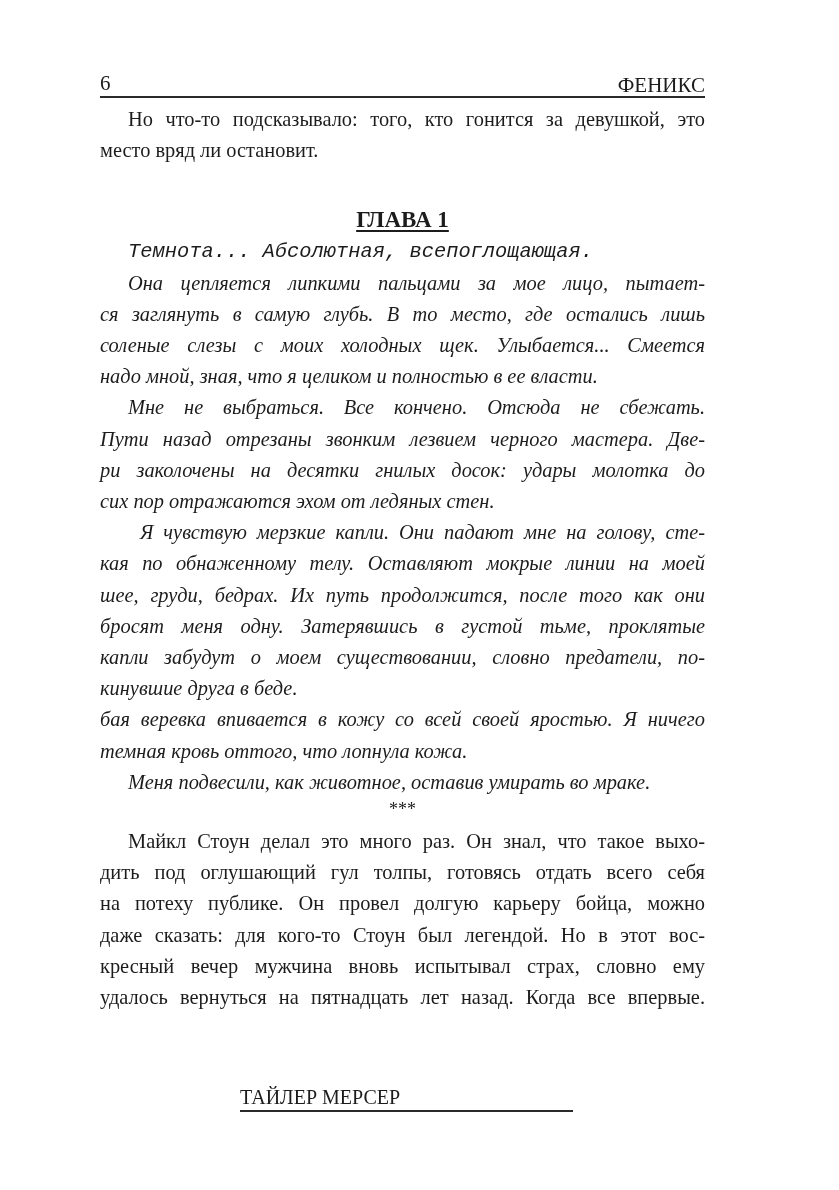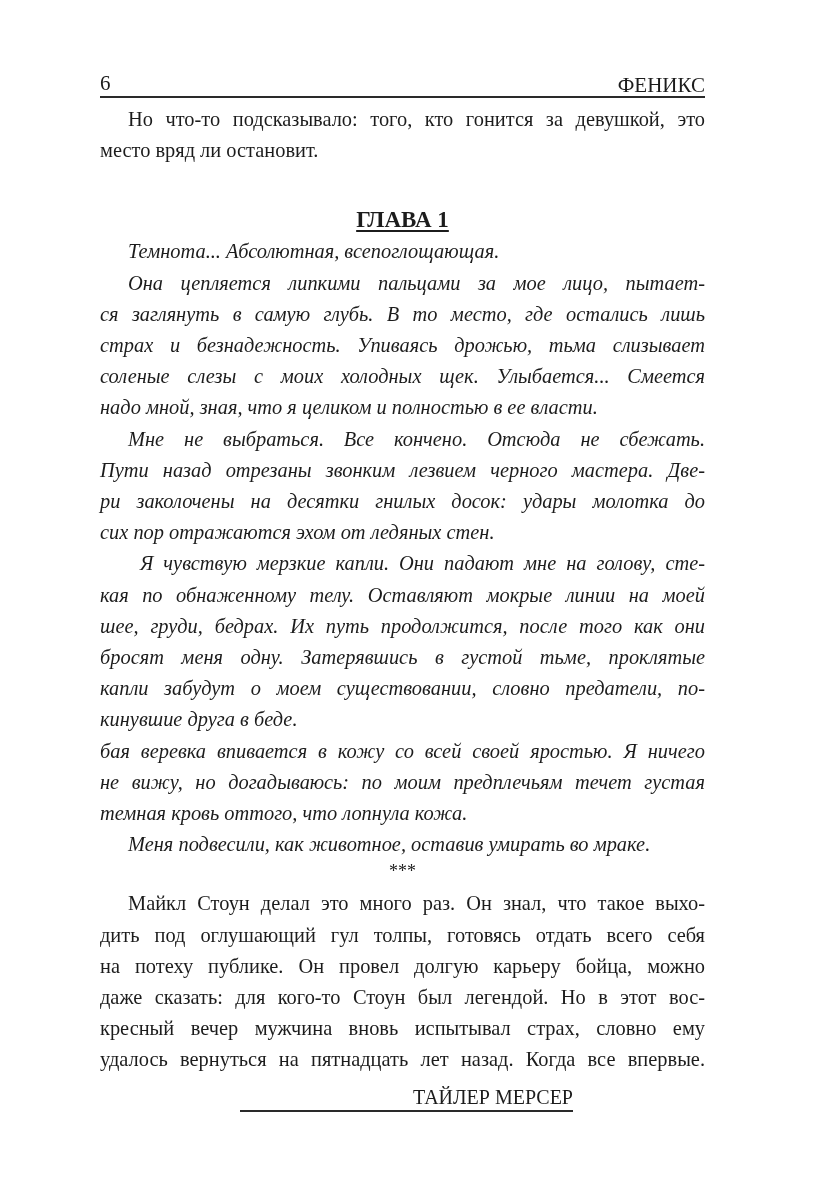--- a/index.html
+++ b/index.html
@@ -24,21 +24,21 @@
     .chapter-heading {
       text-align: center; font-weight: bold; font-size: 23px; line-height: 32px;
       margin: 8px 0 0 0;
     }
     .chapter-heading span { text-decoration: underline; text-decoration-thickness: 2px; text-underline-offset: 3px; }
     .separator { text-align: center; text-indent: 0; line-height: 22px; height: 28px; font-size: 18px; }
     .footer {
       position: absolute; top: 1085px; left: 140px; width: 333px;
       border-bottom: 2px solid #2a2a2a;
       font-family: "Liberation Serif", serif; font-size: 20px; line-height: 24px;
-      text-align: right; padding-bottom: 1px;
+      text-align: left; padding-bottom: 1px;
     }
   </style>
 </head>
 <body>
 
 <div class="page">
   <div class="running-head">
     <span class="num">6</span>
     <span class="title">ФЕНИКС</span>
   </div>
@@ -46,46 +46,44 @@
   <div class="body">
     <p style="text-indent: 0px;">
       <span class="line" style="margin-left: 28px;">Но что-то подсказывало: того, кто гонится за девушкой, это</span>
       <span class="line last">место вряд ли остановит.</span>
     </p>
 
     <div class="gap-before-chapter"></div>
     <div class="chapter-heading"><span>ГЛАВА 1</span></div>
 
     <p class="italic" style="text-indent: 0px;">
-      <span class="line last" style="margin-left: 28px;">Темнота... Абсолютная, всепоглощающая.</span>
+      <span class="line last" style="margin-left: 28px; font-family: Liberation Mono, monospace;">Темнота... Абсолютная, всепоглощающая.</span>
     </p>
     <p class="italic" style="text-indent: 0px;">
       <span class="line" style="margin-left: 28px;">Она цепляется липкими пальцами за мое лицо, пытает-</span>
       <span class="line">ся заглянуть в самую глубь. В то место, где остались лишь</span>
-      <span class="line">страх и безнадежность. Упиваясь дрожью, тьма слизывает</span>
       <span class="line">соленые слезы с моих холодных щек. Улыбается... Смеется</span>
       <span class="line last">надо мной, зная, что я целиком и полностью в ее власти.</span>
     </p>
     <p class="italic" style="text-indent: 0px;">
       <span class="line" style="margin-left: 28px;">Мне не выбраться. Все кончено. Отсюда не сбежать.</span>
       <span class="line">Пути назад отрезаны звонким лезвием черного мастера. Две-</span>
       <span class="line">ри заколочены на десятки гнилых досок: удары молотка до</span>
       <span class="line last">сих пор отражаются эхом от ледяных стен.</span>
     </p>
     <p class="italic" style="text-indent: 0px;">
       <span class="line" style="margin-left: 40px;">Я чувствую мерзкие капли. Они падают мне на голову, сте-</span>
       <span class="line">кая по обнаженному телу. Оставляют мокрые линии на моей</span>
       <span class="line">шее, груди, бедрах. Их путь продолжится, после того как они</span>
       <span class="line">бросят меня одну. Затерявшись в густой тьме, проклятые</span>
       <span class="line">капли забудут о моем существовании, словно предатели, по-</span>
       <span class="line last">кинувшие друга в беде.</span>
     </p>
     <p class="italic" style="text-indent: 0px;">
       <span class="line">бая веревка впивается в кожу со всей своей яростью. Я ничего</span>
-      <span class="line">не вижу, но догадываюсь: по моим предплечьям течет густая</span>
       <span class="line last">темная кровь оттого, что лопнула кожа.</span>
     </p>
     <p class="italic" style="text-indent: 0px;">
       <span class="line last" style="margin-left: 28px;">Меня подвесили, как животное, оставив умирать во мраке.</span>
     </p>
 
     <div class="separator">***</div>
 
     <p style="text-indent: 0px;">
       <span class="line" style="margin-left: 28px;">Майкл Стоун делал это много раз. Он знал, что такое выхо-</span>

